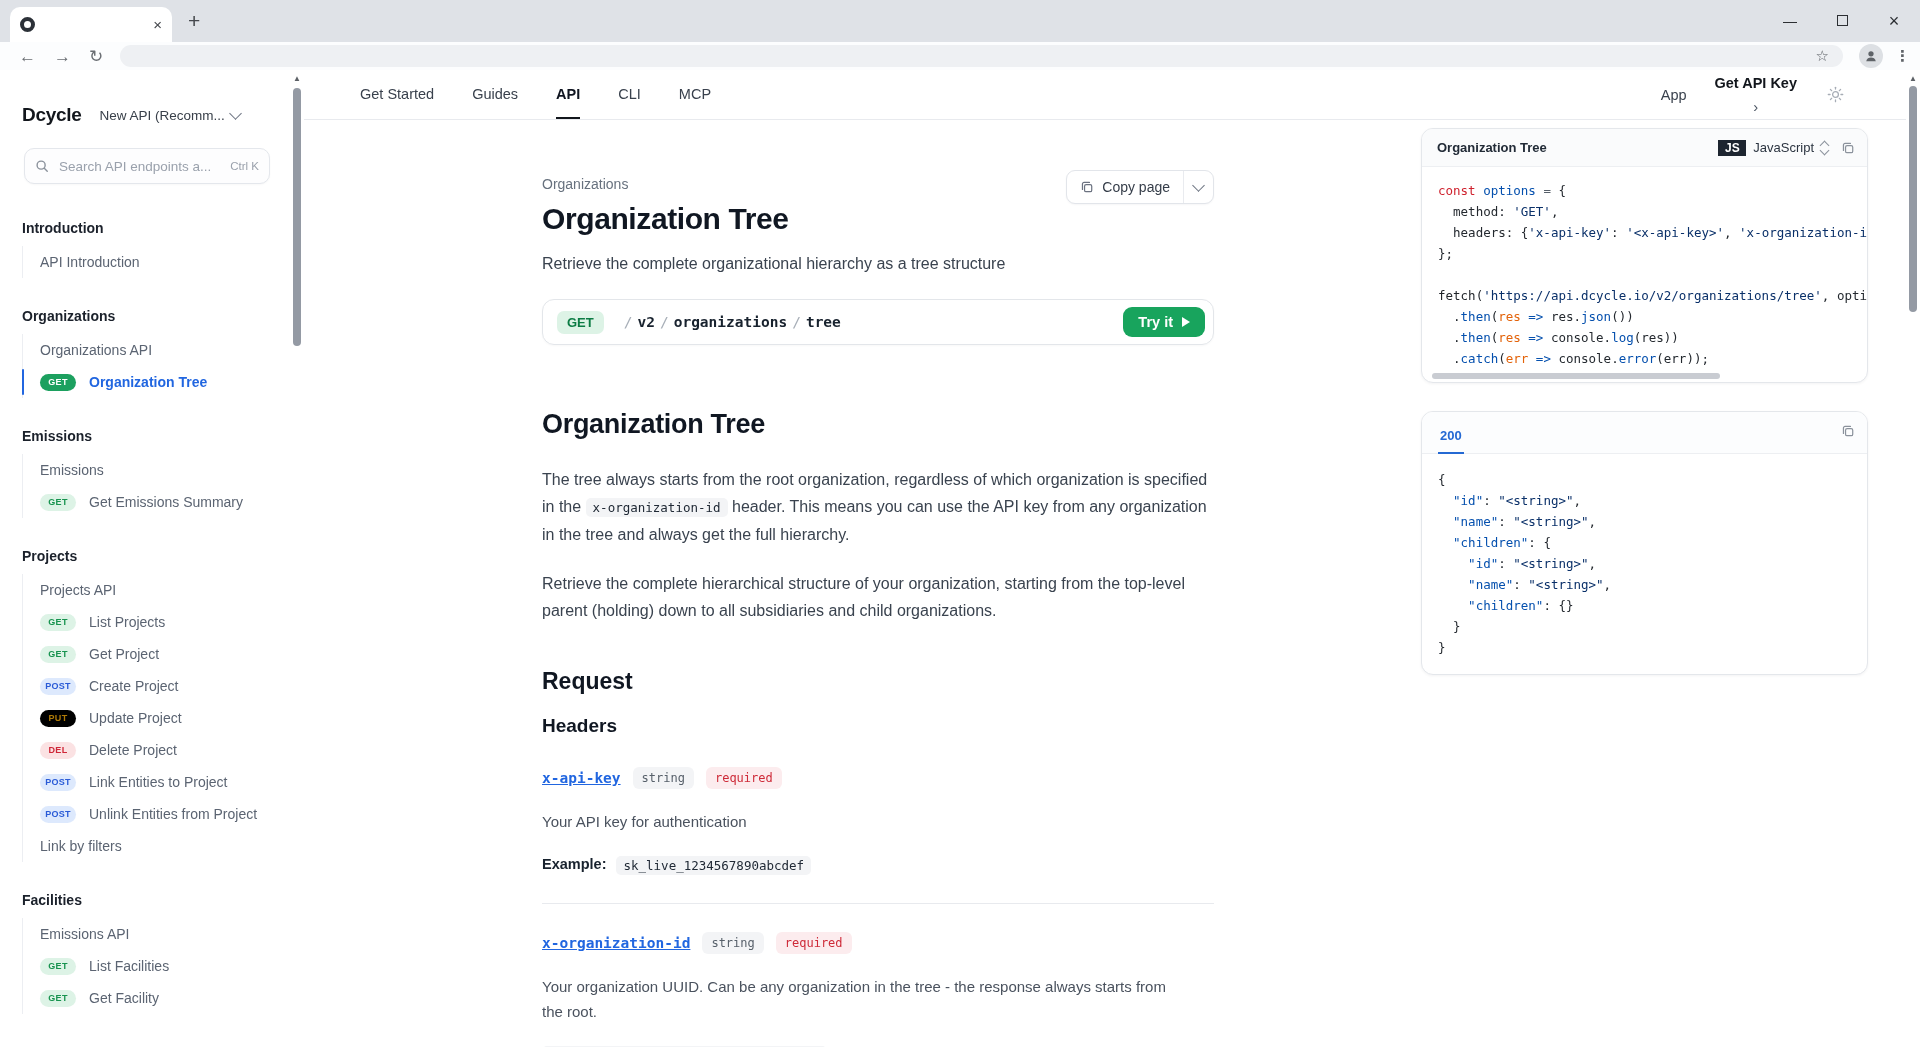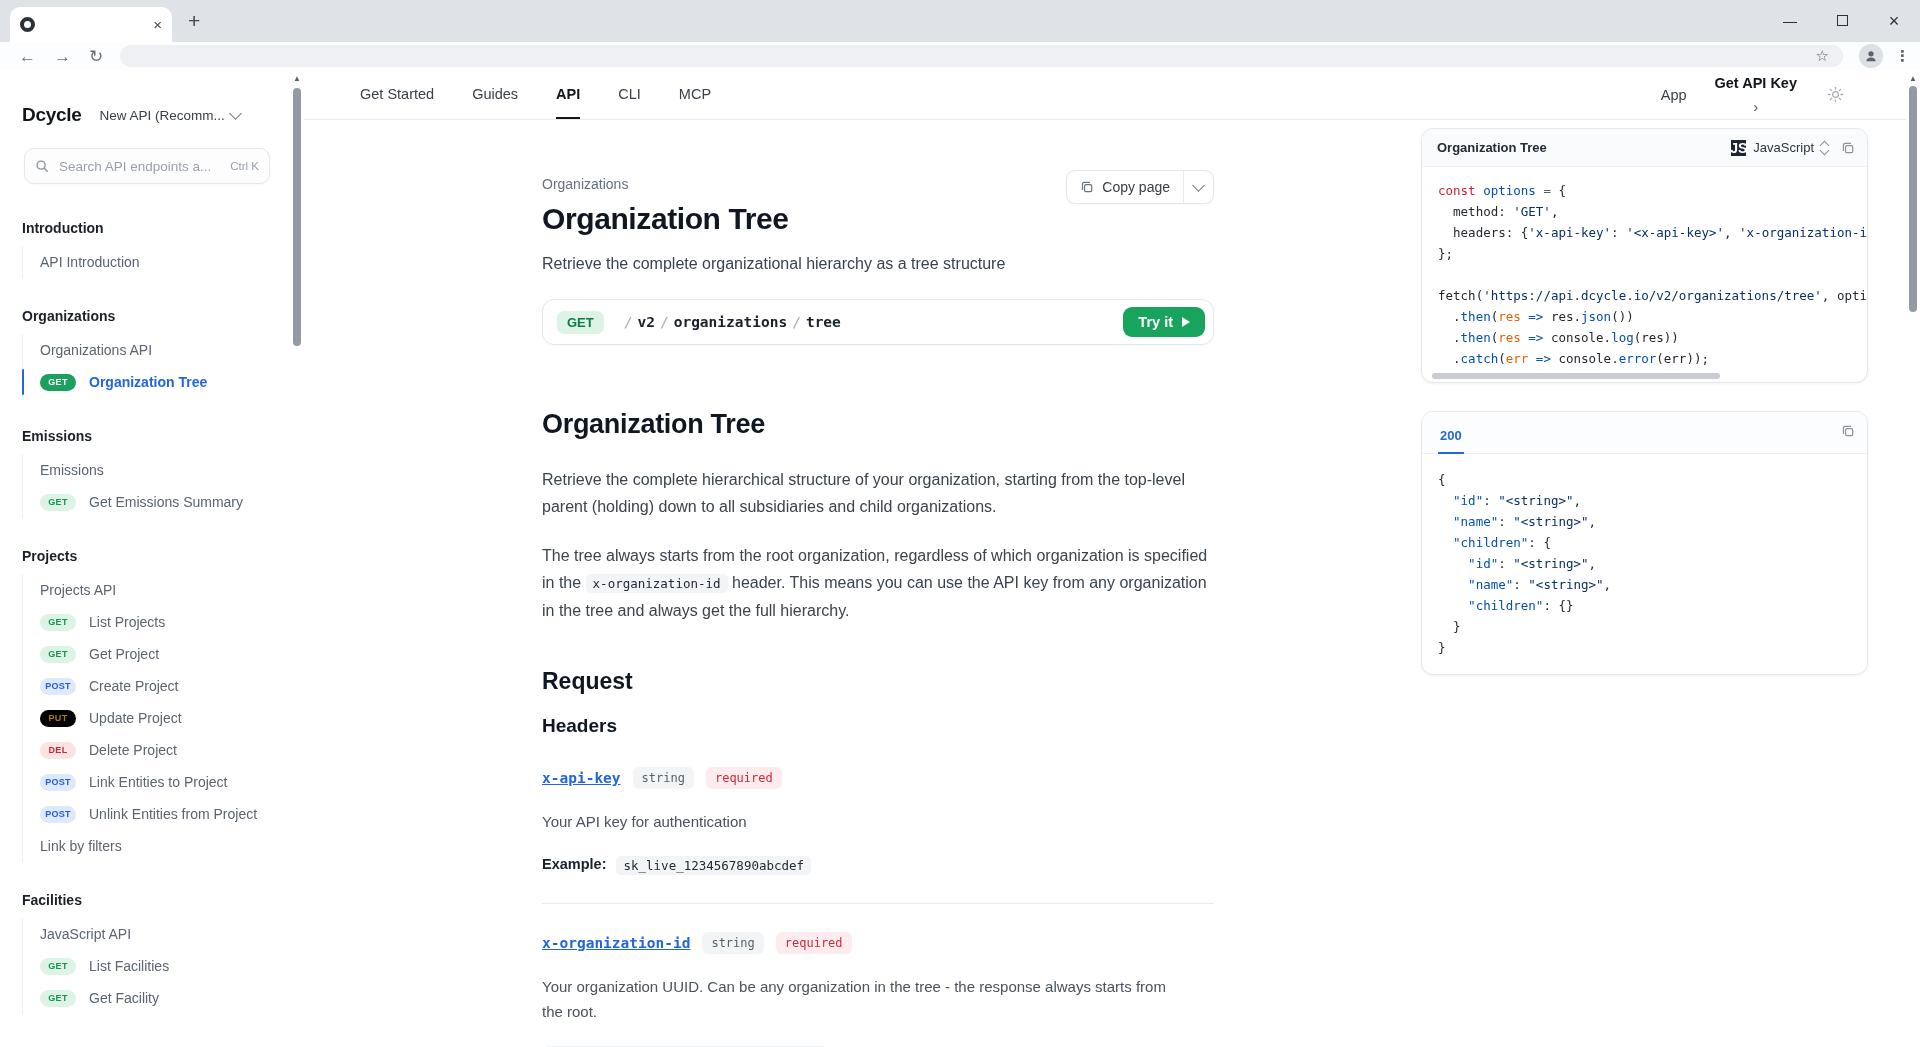--- a/index.html
+++ b/index.html
@@ -112,21 +112,21 @@
   .pdivider{border:none;border-top:1px solid #e8eaee;margin:4px 0 28px;}
 
   
   .codepanel{position:absolute;left:1117px;top:58px;width:447px;}
   .code-card{border:1px solid #e4e7eb;border-radius:12px;background:#fff;overflow:hidden;
     box-shadow:0 1px 3px rgba(16,24,40,.05);}
   .cc-head{height:38px;display:flex;align-items:center;padding:0 12px 0 15px;
     background:#fafbfc;border-bottom:1px solid #edeff2;}
   .cc-title{font-size:13px;font-weight:600;color:#222b37;}
   .lang-select{margin-left:auto;display:flex;align-items:center;gap:7px;font-size:13px;color:#2b3440;cursor:pointer;}
-  .js-chip{width:15px;height:16px;background:#1d2530;border-radius:0;color:#fff;font-size:14px;
+  .js-chip{width:28px;height:16px;background:#1d2530;border-radius:0;color:#fff;font-size:12px;
     font-weight:700;display:flex;align-items:center;justify-content:center;}
   .updown{display:flex;flex-direction:column;gap:1px;}
   .updown i{width:7px;height:7px;border-right:1.5px solid #8b929c;border-bottom:1.5px solid #8b929c;display:block;}
   .updown .u{transform:rotate(-135deg);margin-bottom:-3px;}
   .updown .dn{transform:rotate(45deg);}
   .copy-btn{margin-left:13px;cursor:pointer;display:flex;}
   .cc-body{padding:13px 0 2px 16px;white-space:pre;overflow:hidden;
     font-family:"DejaVu Sans Mono",monospace;font-size:12.5px;line-height:21px;color:#1f2733;}
   .cline{height:21px;}
   .tk-kw{color:#cf222e;} .tk-var{color:#0550ae;} .tk-op{color:#57606a;}
@@ -258,21 +258,21 @@
             <span class="mbadge m-post">POST</span>
             <span>Unlink Entities from Project</span>
           </div>
           <div class="sb-item">
             <span>Link by filters</span>
           </div>
         </div>
         <div class="sb-title">Facilities</div>
         <div class="sb-items">
           <div class="sb-item">
-            <span>JavaScript API</span>
+            <span>Emissions API</span>
           </div>
           <div class="sb-item">
             <span class="mbadge m-get">GET</span>
             <span>List Facilities</span>
           </div>
           <div class="sb-item">
             <span class="mbadge m-get">GET</span>
             <span>Get Facility</span>
           </div>
         </div>
@@ -337,22 +337,22 @@
       <div class="endpoint">
         <span class="ep-badge">GET</span>
         <span class="ep-path mono"><span class="sl">/</span><span>v2</span><span class="sl">/</span><span>organizations</span><span class="sl">/</span><span>tree</span></span>
         <span class="try-btn">
           <span>Try it</span>
           <span class="play"></span>
         </span>
       </div>
 
       <h2 class="doc">Organization Tree</h2>
+      <p><span>The tree always starts from the root organization, regardless of which organization is specified in the </span><span class="icode">x-organization-id</span><span> header. This means you can use the API key from any organization in the tree and always get the full hierarchy.</span></p>
       <p>Retrieve the complete hierarchical structure of your organization, starting from the top-level parent (holding) down to all subsidiaries and child organizations.</p>
-      <p><span>The tree always starts from the root organization, regardless of which organization is specified in the </span><span class="icode">x-organization-id</span><span> header. This means you can use the API key from any organization in the tree and always get the full hierarchy.</span></p>
 
       <h2 class="req">Request</h2>
       <h3 class="hdrs">Headers</h3>
 
       <div id="params-list">
           <div class="param-head">
             <span class="param-name">x-api-key</span>
             <span class="pill pill-type">string</span>
             <span class="pill pill-req">required</span>
           </div>

